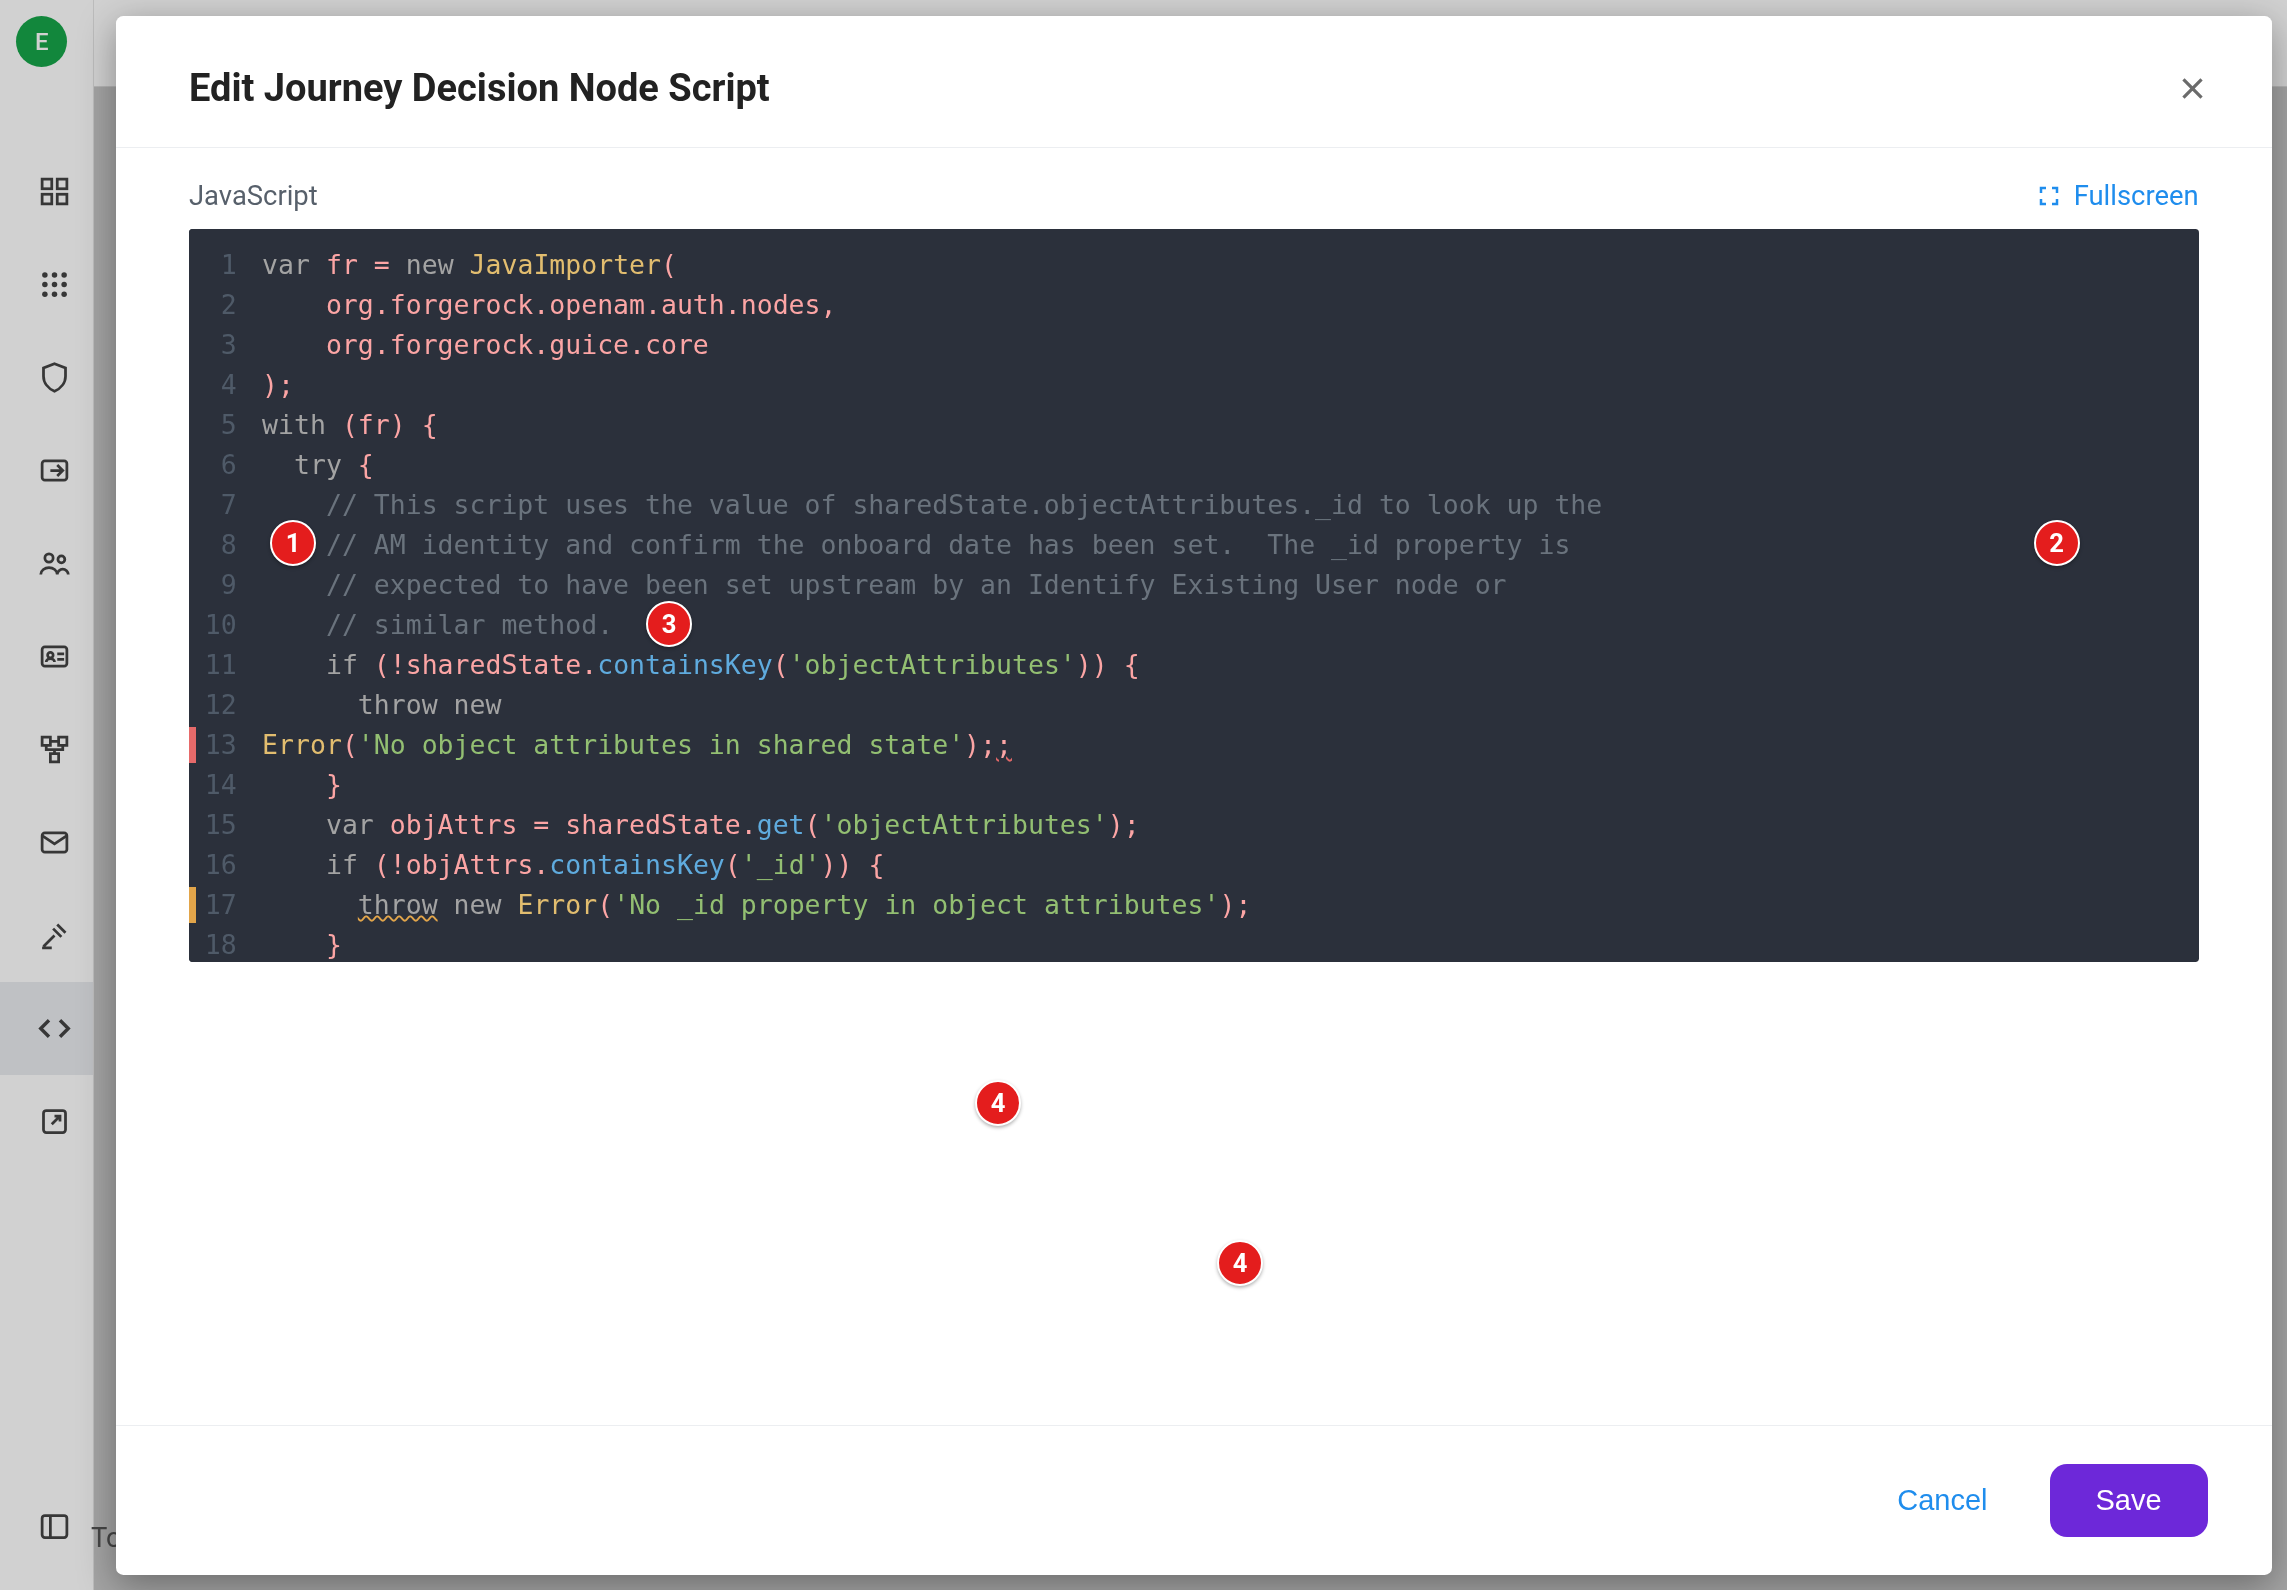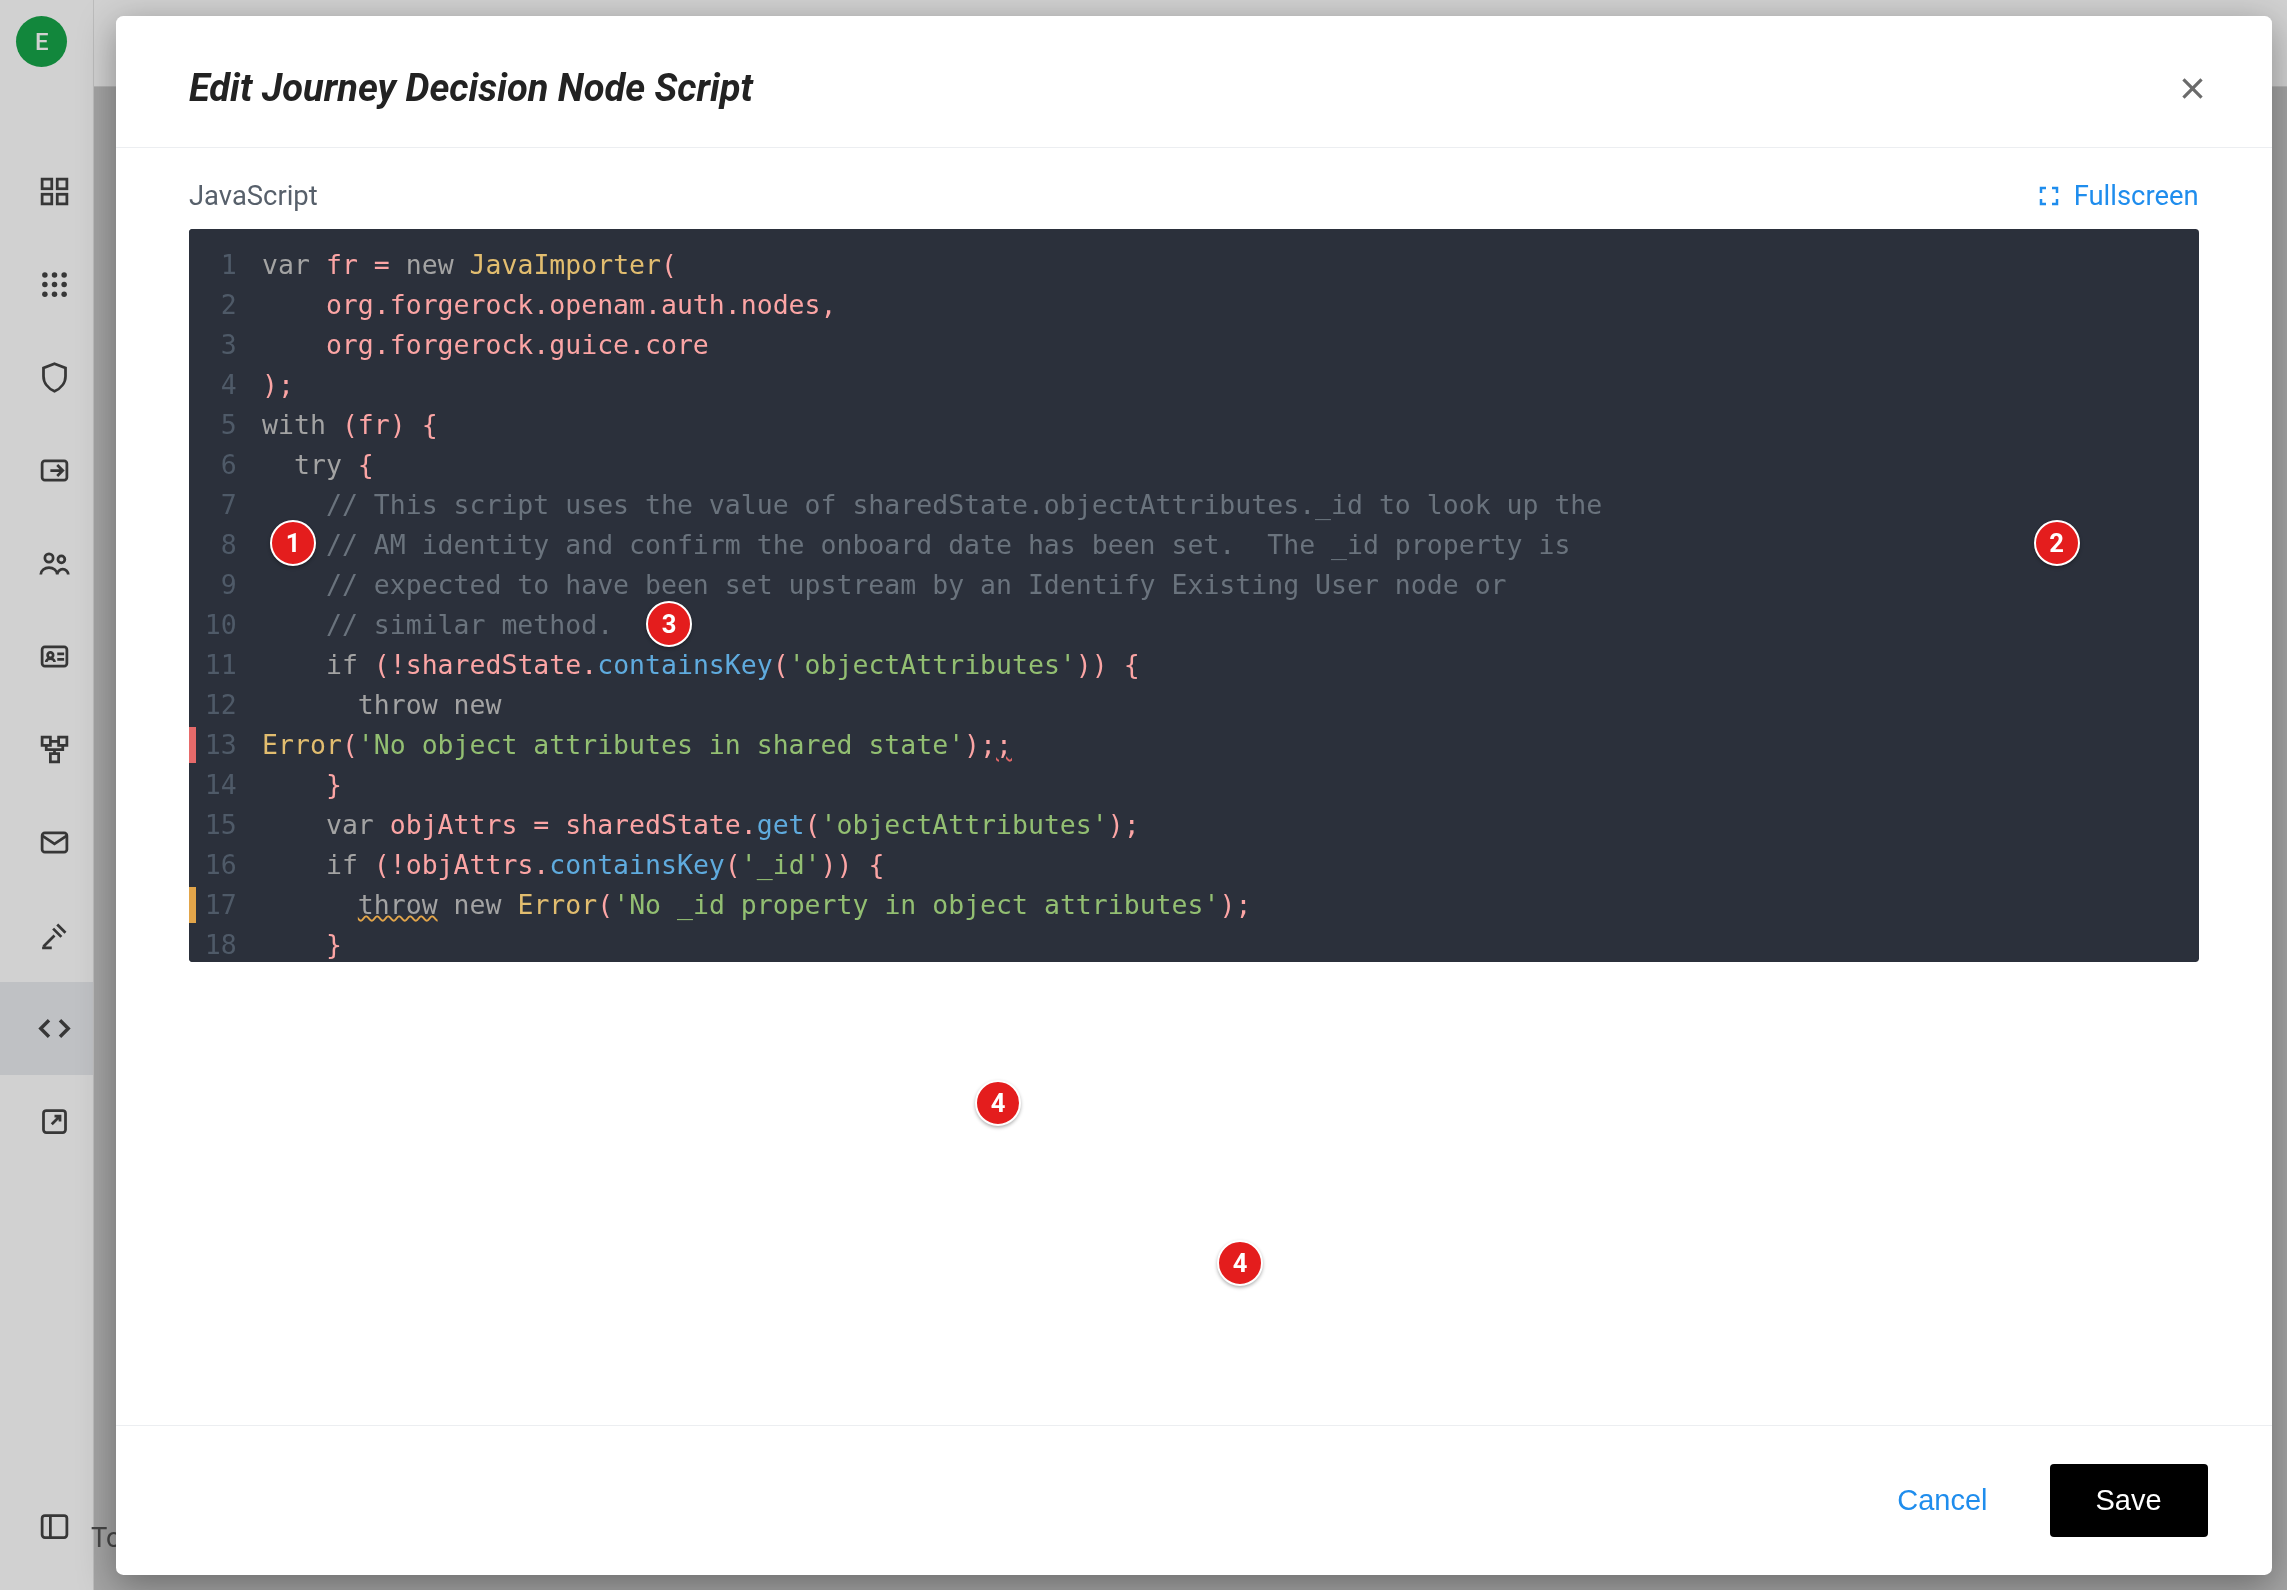--- a/index.html
+++ b/index.html
@@ -48,21 +48,20 @@
     top: 16.4px; left: 116px; right: 16.4px; bottom: 16.4px;
     background: #fff;
     border-radius: 7.3px;
     box-shadow: 0 9.1px 37px rgba(0,0,0,0.35);
     display: flex; flex-direction: column;
   }
   .modal-header {
     padding: 50px 64px 37px 73px;
     display: flex; align-items: center; justify-content: space-between;
     border-bottom: 0.9px solid #eceef1;
-    font-style: italic;
   }
   .modal-title { font-size: 38px; font-weight: 700; color: #222; }
   .close-x { width: 31px; height: 31px; color: #6b6b6b; cursor: pointer; }
   .modal-body {
     padding: 32px 73px 9.1px 73px;
     flex: 1; display: flex; flex-direction: column; overflow:hidden;
   }
   .field {
     border: 0.9px solid #cfd4da; border-radius: 9.1px;
     padding: 11px 22px 12.8px 22px; margin-bottom: 35px;
@@ -117,22 +116,22 @@
   .cls { color: #e2bd6f; }
   .pl { color: #fca5a5; }
   .squiggle { text-decoration: underline wavy #e2a54a; text-decoration-thickness:1.8px;}
   .squiggle-r { text-decoration: underline wavy #e06767; text-decoration-thickness:1.8px;}
   .modal-footer {
     border-top: 0.9px solid #eceef1;
     padding: 38px 64px; display: flex; justify-content: flex-end; gap: 62px; align-items:center;
   }
   .btn-cancel { color: #1f8ded; font-size: 29px; background:none; border:none; cursor:pointer;}
   .btn-save {
-    background: #000000; color: #fff; font-size: 29px;
-    border: none; border-radius: 4px; padding: 20px 46px; cursor:pointer;
+    background: #6d28d9; color: #fff; font-size: 29px;
+    border: none; border-radius: 17px; padding: 20px 46px; cursor:pointer;
   }
   .callout {
     position: absolute; width: 46px; height: 46px; border-radius: 50%;
     background: #e41d1d; color: #fff; font-weight: 700; font-size: 25.6px;
     display: flex; align-items: center; justify-content: center;
     border: 2.7px solid #fff; box-shadow: 0 1.8px 3.7px rgba(0,0,0,.3);
     z-index: 50;
   }
 </style>
 </head>

